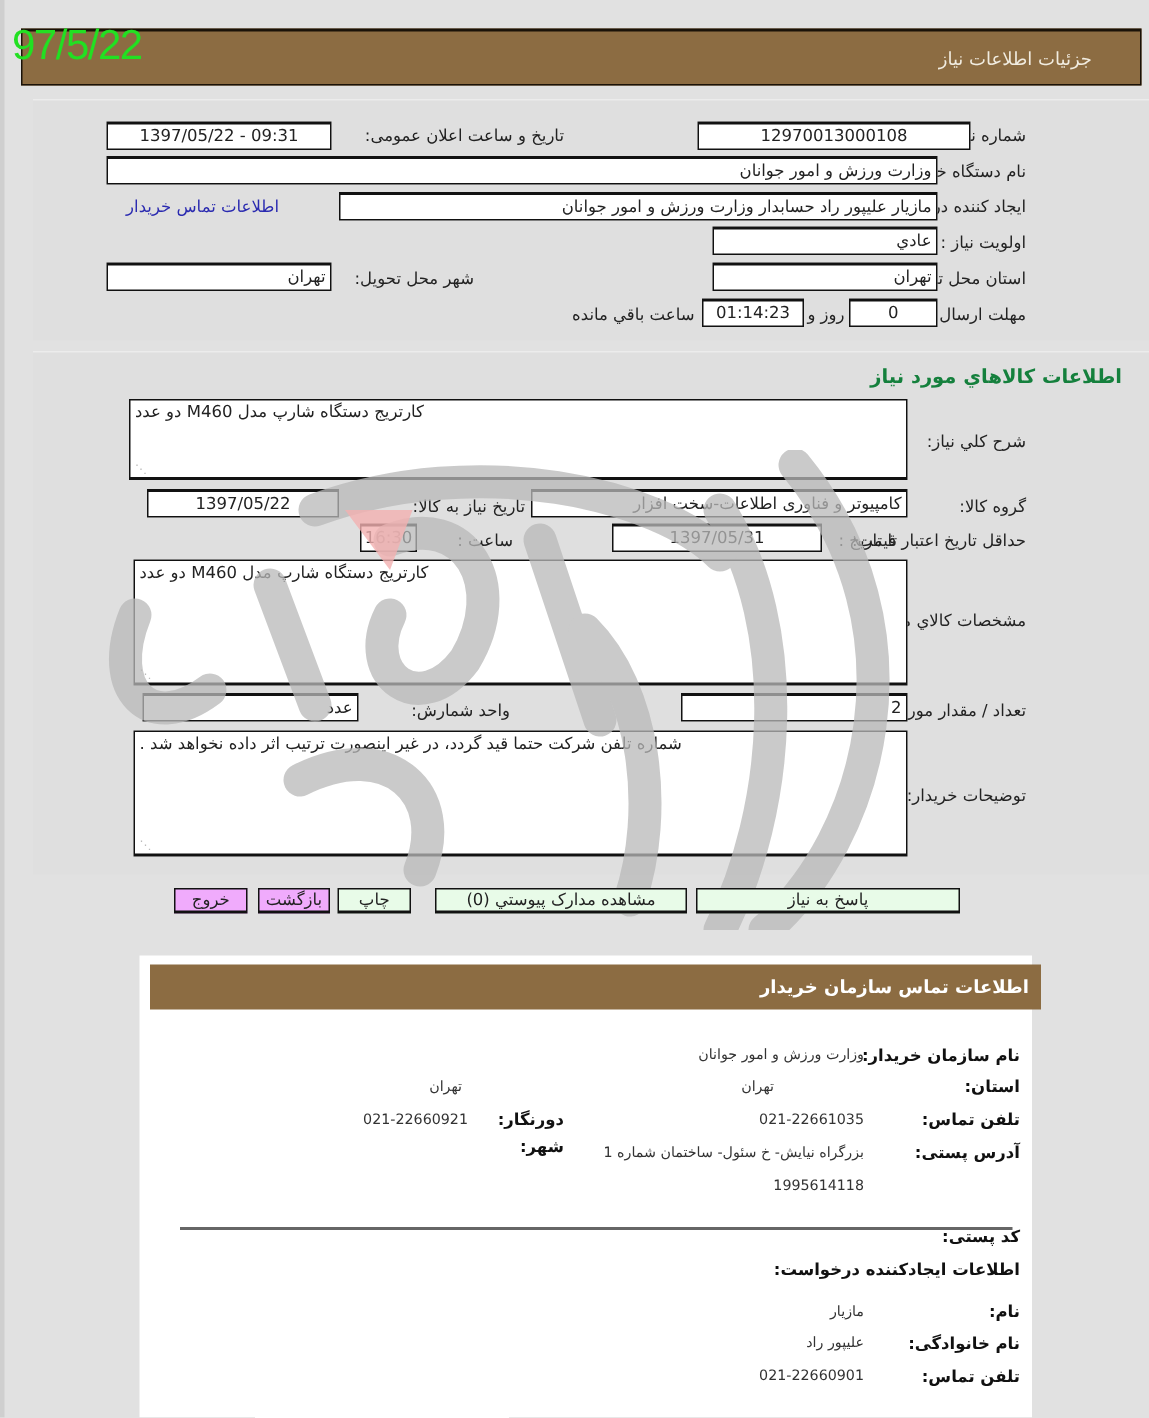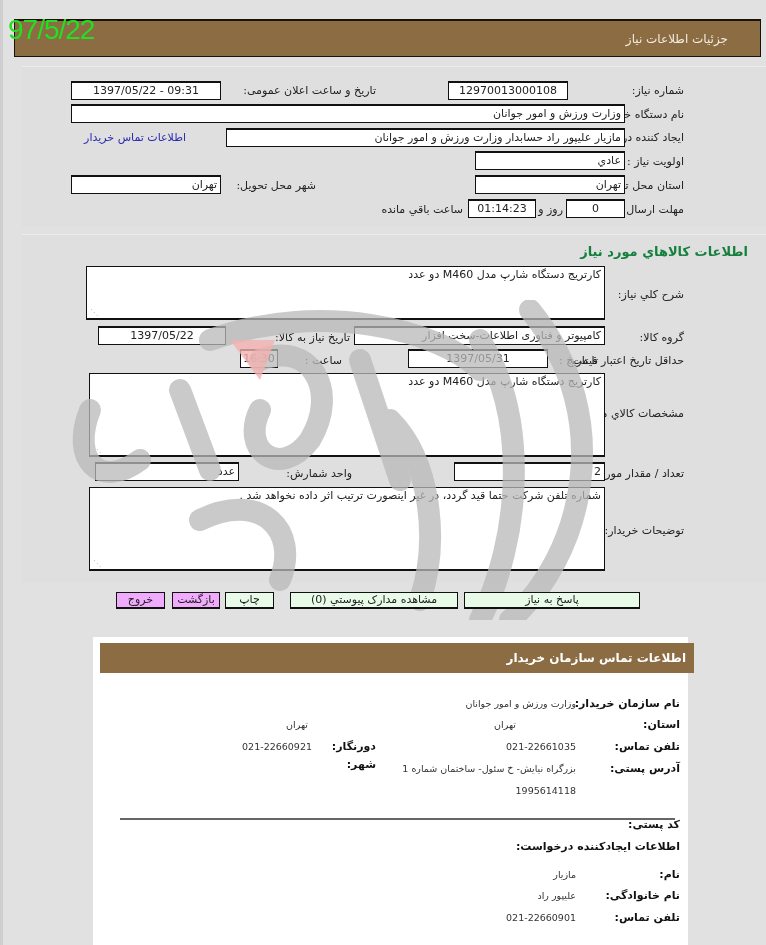--- a/index.html
+++ b/index.html
@@ -17,21 +17,21 @@
   .stamp { position:absolute; left:8px; top:14px; color:#22e022; font-family:"Liberation Sans", sans-serif; font-size:28px; letter-spacing:-1px; }
   .panel { position:absolute; left:22px; width:744px; background:#dfdfdf; border-top:1px solid #ececec; }
   .lbl { position:absolute; direction:rtl; white-space:nowrap; font-size:11px; color:#222; }
   .box {
     position:absolute; background:#fff; border:1px solid #111; border-top:2px solid #111;
     box-sizing:border-box; height:19px; font-size:11px; line-height:16px; padding:0 3px;
     white-space:nowrap; overflow:hidden;
   }
   .box.rtl { direction:rtl; text-align:right; }
   .box.center { text-align:center; }
-  .area { position:absolute; background:#fff; border:1px solid #111; border-bottom:2px solid #111; box-sizing:border-box; direction:rtl; text-align:right; padding:1px 3px; font-size:11px; }
+  .area { position:absolute; background:#fff; border:1px solid #111; border-bottom:2px solid #111; box-sizing:border-box; direction:rtl; text-align:left; padding:1px 3px; font-size:11px; }
   .grip { position:absolute; left:3px; bottom:2px; color:#bbb; font-size:8px; line-height:6px; }
   .link { color:#2a2ab0; }
   .section-title { position:absolute; font-weight:bold; direction:rtl; font-size:13px; color:#15803d; }
   .btn { position:absolute; height:17px; border:1px solid #111; border-bottom:2px solid #111; box-sizing:border-box; font-size:11px; line-height:14px; text-align:center; direction:rtl; }
   .btn.green { background:#e8fbe8; }
   .btn.pink { background:#f0abfc; }
   .watermark { position:absolute; left:60px; top:300px; width:560px; height:320px; pointer-events:none; }
   .card { position:absolute; left:93px; top:637px; width:595px; height:308px; background:#fff; }
   .card-header { position:absolute; left:7px; top:6px; width:578px; height:30px; background:#8c6c42;padding-left:16px; }
   .card-title { position:absolute; right:8px; top:8px; color:#fff; font-weight:bold; font-size:12px; direction:rtl; }
@@ -45,21 +45,21 @@
 <div class="frame-left"></div>
 
 <div class="header-bar">
   <span class="header-title">جزئیات اطلاعات نیاز</span>
 </div>
 <span class="stamp">97/5/22</span>
 
 <div class="panel" style="top:66px;height:160px;"></div>
 
 <span class="lbl" style="right:82px;top:84px;">شماره نیاز:</span>
-<div class="box center" style="left:448px;top:81px;width:120px;">12970013000108</div>
+<div class="box center" style="left:465px;top:81px;width:182px;">12970013000108</div>
 
 <span class="lbl" style="right:390px;top:84px;">تاریخ و ساعت اعلان عمومی:</span>
 <div class="box center" style="left:71px;top:81px;width:150px;">1397/05/22 - 09:31</div>
 
 <span class="lbl" style="right:82px;top:108px;">نام دستگاه خریدار:</span>
 <div class="box rtl" style="left:71px;top:104px;width:554px;"><span style="display:inline-block;width:148px;">وزارت ورزش و امور جوانان</span></div>
 
 <span class="lbl" style="right:82px;top:131px;">ایجاد کننده درخواست:</span>
 <div class="box rtl" style="left:226px;top:128px;width:399px;">مازیار  علیپور راد حسابدار وزارت ورزش و امور جوانان</div>
 <span class="lbl link" style="right:580px;top:131px;">اطلاعات تماس خریدار</span>
@@ -104,21 +104,21 @@
 
 <span class="lbl" style="right:82px;top:407px;">مشخصات كالاي مورد نياز:</span>
 <div class="area" style="left:89px;top:373px;width:516px;height:84px;">
   <span>کارتریج دستگاه شارپ مدل M460 دو عدد</span>
   <span class="grip">⋰</span>
 </div>
 
 <span class="lbl" style="right:82px;top:467px;">تعداد / مقدار مورد نیاز:</span>
 <div class="box rtl" style="left:454px;top:462px;width:151px;">2</div>
 
-<span class="lbl" style="right:414px;top:467px;">واحد شمارش:</span>
+<span class="lbl" style="right:426px;top:467px;">واحد شمارش:</span>
 <div class="box rtl" style="left:95px;top:462px;width:144px;">عدد</div>
 
 <span class="lbl" style="right:82px;top:524px;">توضیحات خریدار:</span>
 <div class="area" style="left:89px;top:487px;width:516px;height:84px;">
   <span>شماره تلفن شرکت حتما قید گردد، در غیر اینصورت ترتیب اثر داده نخواهد شد .</span>
   <span class="grip">⋰</span>
 </div>
 
 <svg class="watermark" viewBox="0 0 560 320">
   <g fill="none" stroke="#b9b9b9" stroke-width="22" stroke-linecap="round" opacity="0.75">

